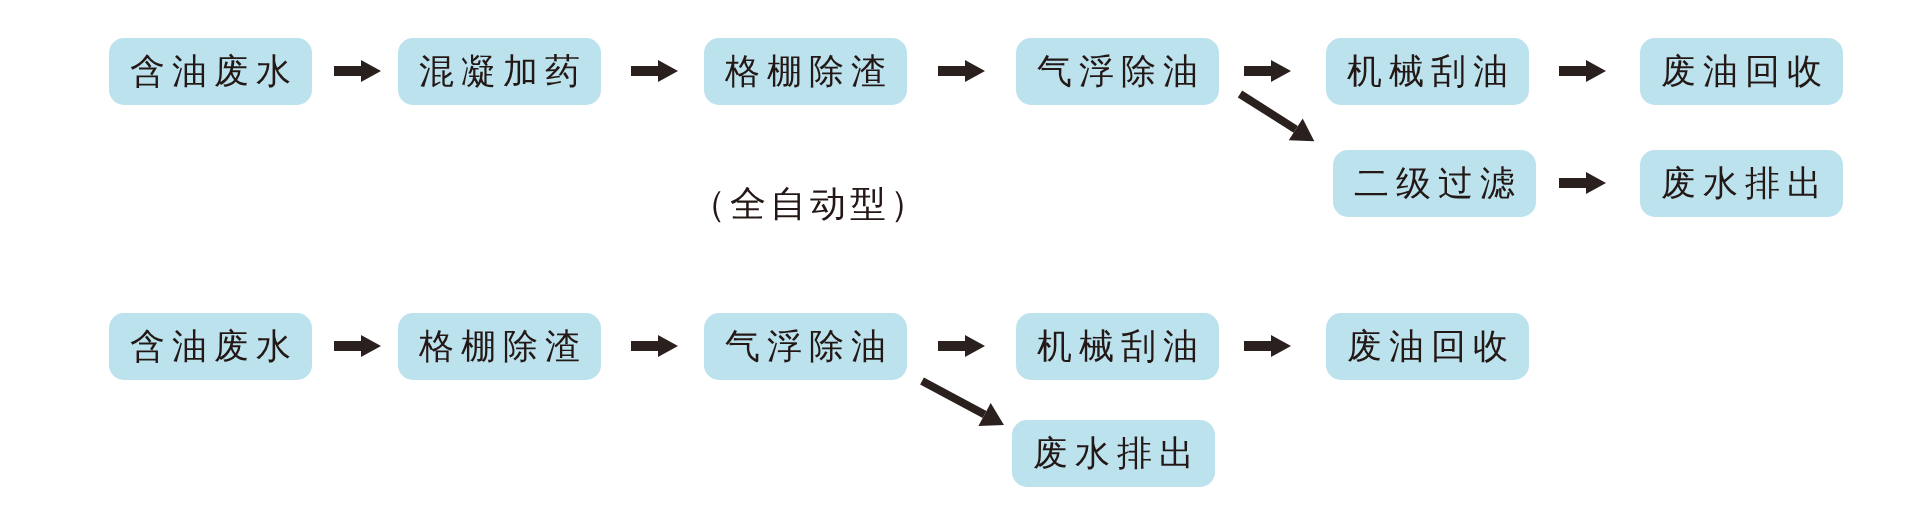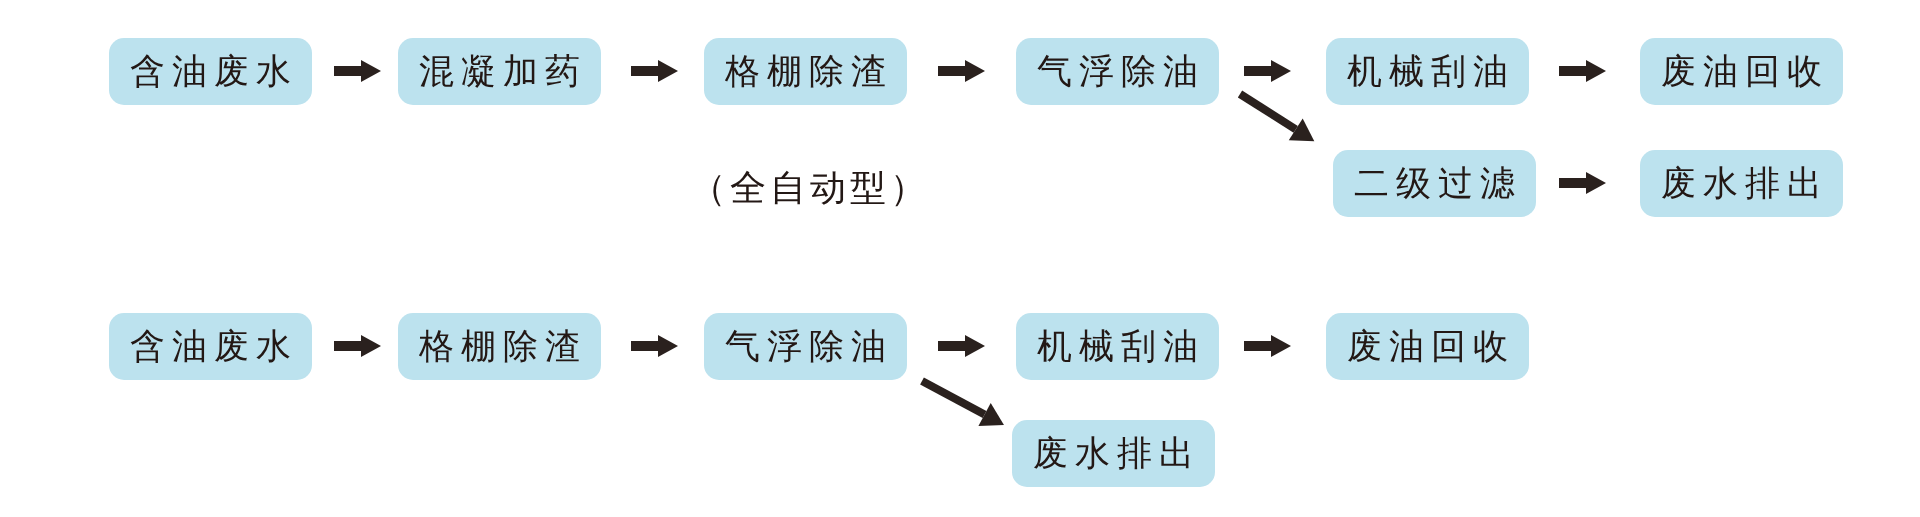--- a/index.html
+++ b/index.html
@@ -39,20 +39,21 @@
     white-space: nowrap;
   }
   .type-label {
     position: absolute;
     font-size: 36px;
     letter-spacing: 4px;
     color: var(--ink);
     white-space: nowrap;
     text-align: center;
     line-height: 44px;
+    margin-top: 16px;
   }
   
   .harrow {
     position: absolute;
     width: 47px;
     height: 22px;
   }
   .harrow .shaft {
     position: absolute;
     left: 0; top: 6px;

